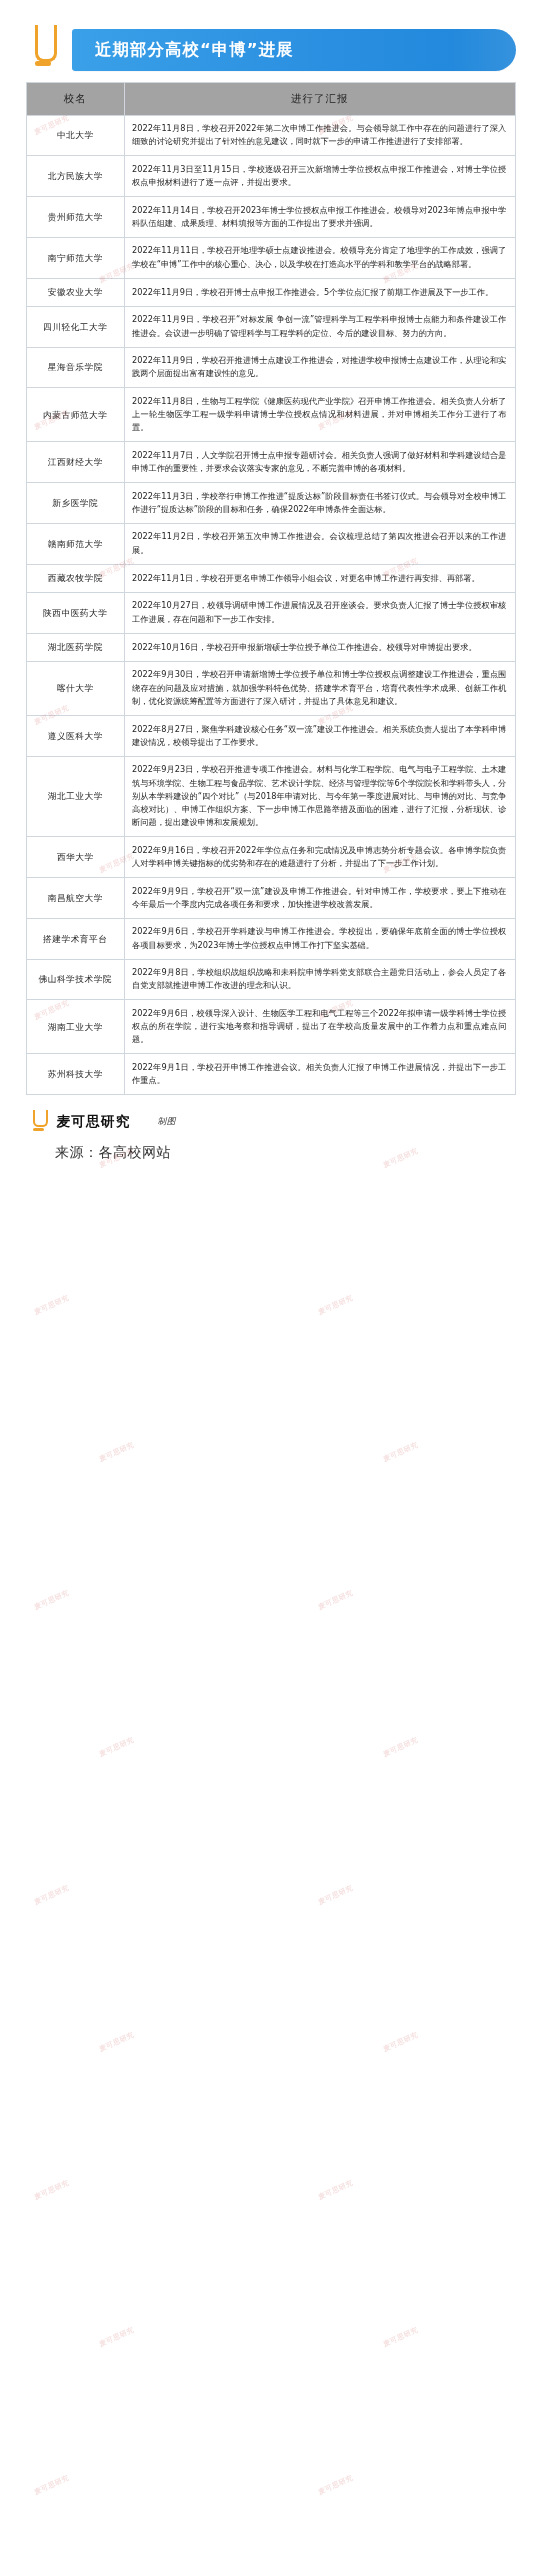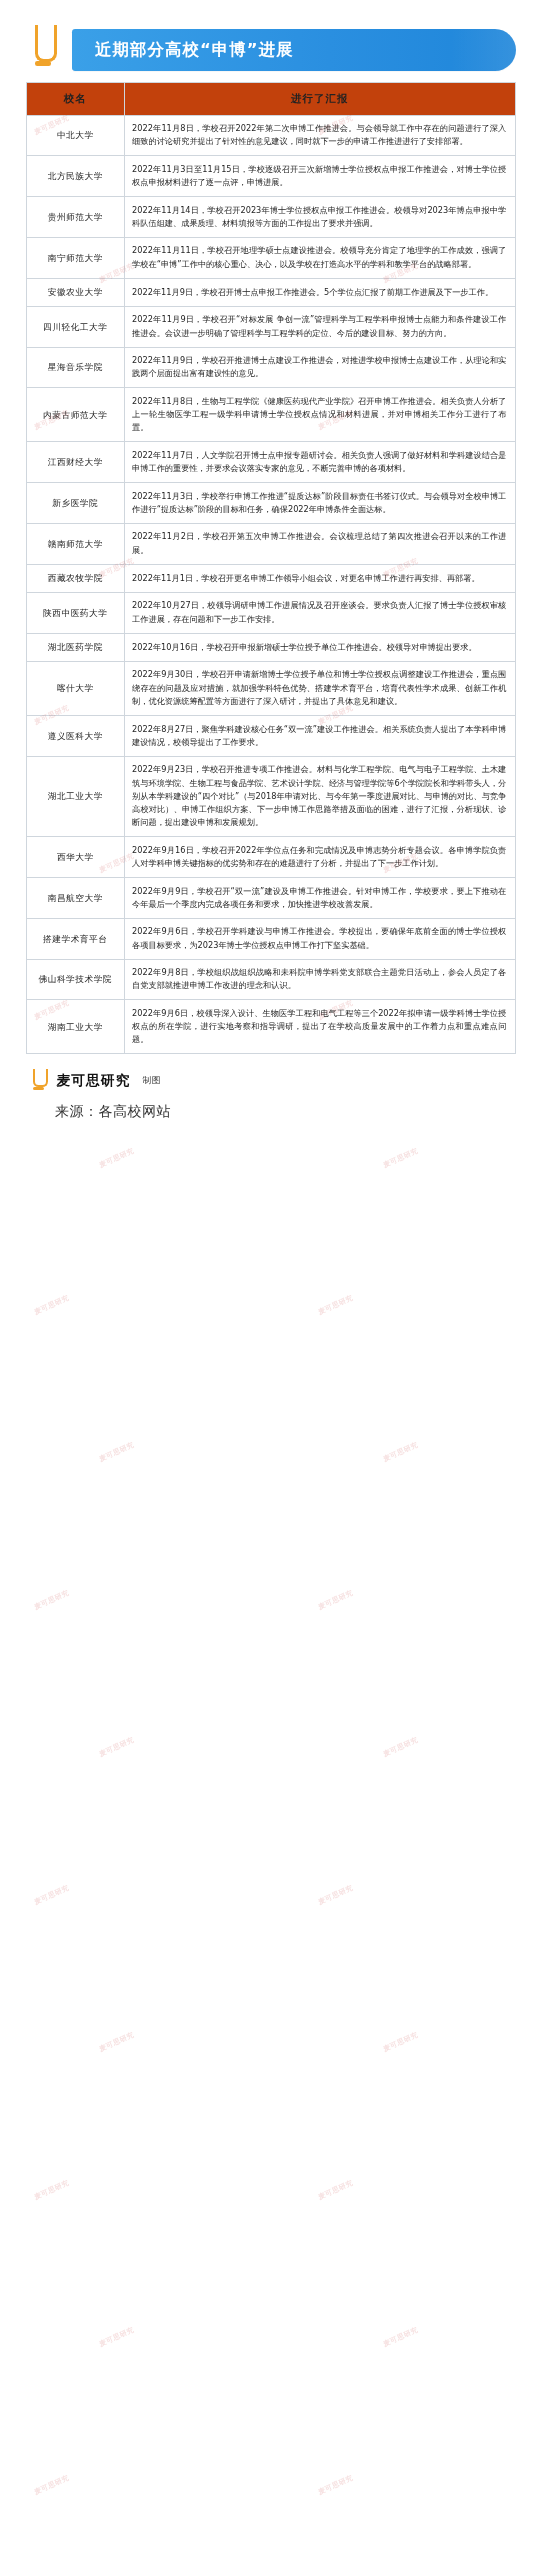--- a/index.html
+++ b/index.html
@@ -83,25 +83,25 @@
     box-sizing:border-box;
   }
   table{
     width:100%;
     border-collapse:collapse;
     table-layout:fixed;
   }
   col.c-name{width:97px;}
   col.c-prog{width:auto;}
   thead th{
-    background:#c2410c;
+    background:#a3a3a3;
     border-bottom:0.5px solid #cfd6dd;
     border-right:0.5px solid #cfd6dd;
     font-size:10.4px;
-    font-weight:bold;
+    font-weight:normal;
     color:#222;
     height:29.5px;
     text-align:center;
     letter-spacing:1.1px;
   }
   thead th:last-child{border-right:none;}
   tbody td{
     border-bottom:0.5px solid #cfd6dd;
     border-right:0.5px solid #cfd6dd;
     vertical-align:middle;
@@ -148,22 +148,23 @@
   }
   .footer-brand{
     font-size:13.7px;
     font-weight:bold;
     color:#111;
     letter-spacing:1.1px;
   }
   .footer-credit{
     font-size:8.7px;
     color:#333;
-    margin-left:12px;
+    margin-left:27px;
     letter-spacing:0.5px;
+    font-style:italic;
   }
   .source{
     margin:9.8px 26px 0 55px;
     font-size:14px;
     color:#333;
     letter-spacing:0.5px;
   }
   
   .wm{
     position:absolute;
@@ -203,21 +204,21 @@
           <th>进行了汇报</th>
         </tr>
       </thead>
       <tbody id="tbody">
           <tr>
             <td class="name">中北大学</td>
             <td class="prog">2022年11月8日，学校召开2022年第二次申博工作推进会。与会领导就工作中存在的问题进行了深入细致的讨论研究并提出了针对性的意见建议，同时就下一步的申请工作推进进行了安排部署。</td>
           </tr>
           <tr>
             <td class="name">北方民族大学</td>
-            <td class="prog">2022年11月3日至11月15日，学校逐级召开三次新增博士学位授权点申报工作推进会，对博士学位授权点申报材料进行了逐一点评，申博进展。</td>
+            <td class="prog">2022年11月3日至11月15日，学校逐级召开三次新增博士学位授权点申报工作推进会，对博士学位授权点申报材料进行了逐一点评，并提出要求。</td>
           </tr>
           <tr>
             <td class="name">贵州师范大学</td>
             <td class="prog">2022年11月14日，学校召开2023年博士学位授权点申报工作推进会。校领导对2023年博点申报中学科队伍组建、成果质理、材料填报等方面的工作提出了要求并强调。</td>
           </tr>
           <tr>
             <td class="name">南宁师范大学</td>
             <td class="prog">2022年11月11日，学校召开地理学硕士点建设推进会。校领导充分肯定了地理学的工作成效，强调了学校在“申博”工作中的核心重心、决心，以及学校在打造高水平的学科和教学平台的战略部署。</td>
           </tr>
           <tr>
@@ -284,20 +285,24 @@
             <td class="name">搭建学术育平台</td>
             <td class="prog">2022年9月6日，学校召开学科建设与申博工作推进会。学校提出，要确保年底前全面的博士学位授权各项目标要求，为2023年博士学位授权点申博工作打下坚实基础。</td>
           </tr>
           <tr>
             <td class="name">佛山科学技术学院</td>
             <td class="prog">2022年9月8日，学校组织战组织战略和未科院申博学科党支部联合主题党日活动上，参会人员定了各自党支部就推进申博工作改进的理念和认识。</td>
           </tr>
           <tr>
             <td class="name">湖南工业大学</td>
             <td class="prog">2022年9月6日，校领导深入设计、生物医学工程和电气工程等三个2022年拟申请一级学科博士学位授权点的所在学院，进行实地考察和指导调研，提出了在学校高质量发展中的工作着力点和重点难点问题。</td>
+          </tr>
+          <tr>
+            <td class="name">苏州科技大学</td>
+            <td class="prog">2022年9月1日，学校召开申博工作推进会议。相关负责人汇报了申博工作进展情况，并提出下一步工作重点。</td>
           </tr>
         </tbody>
     </table>
   </div>
 
   <div class="footer">
     <div class="footer-logo">
       <div class="hook"></div>
       <div class="dot"></div>
     </div>

